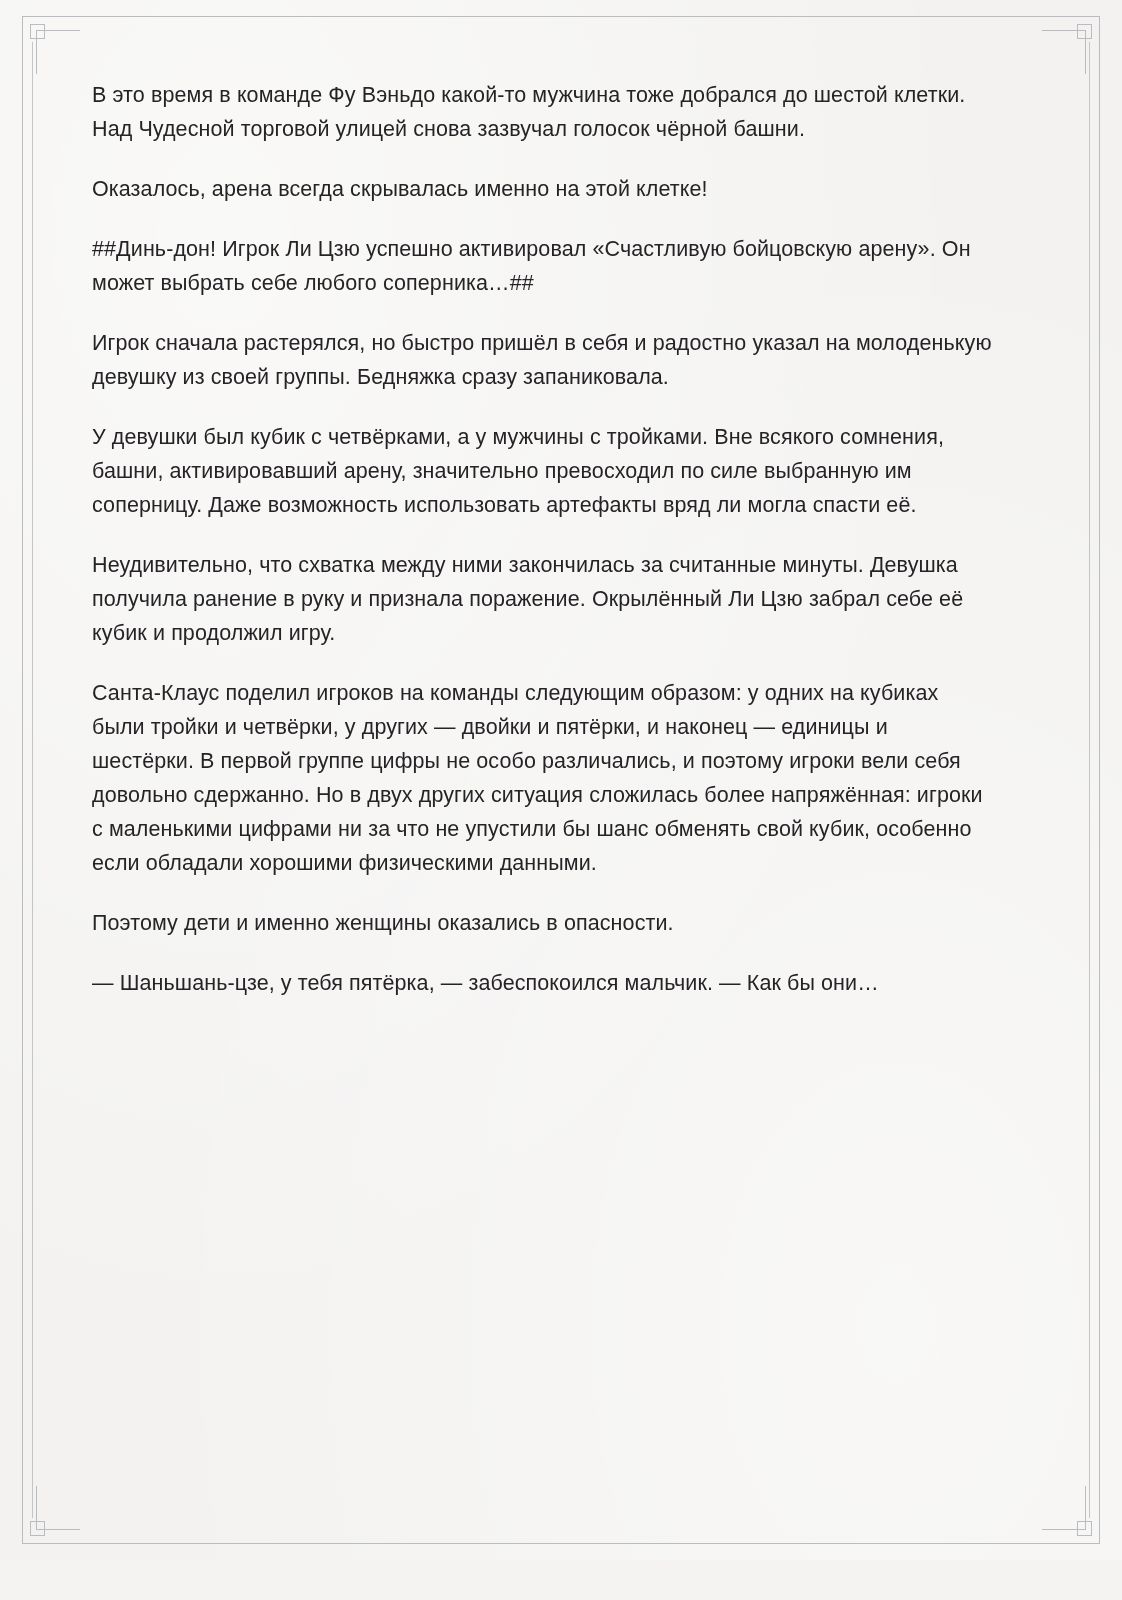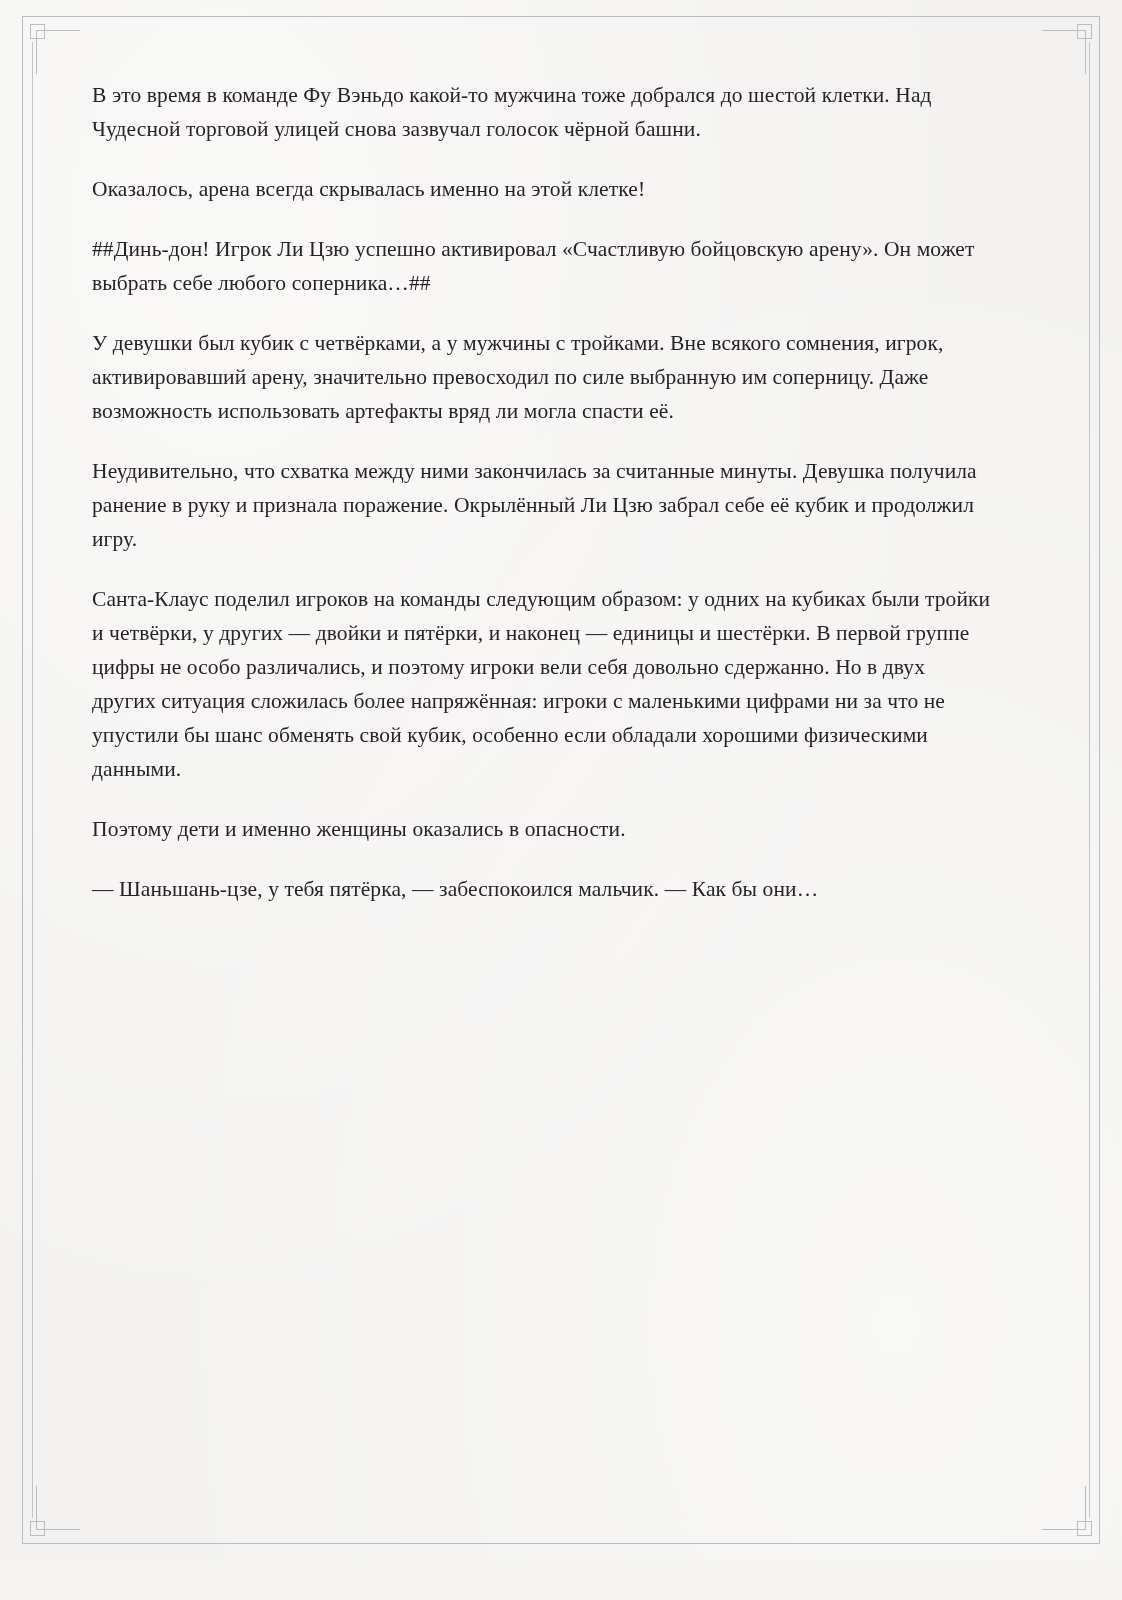--- a/index.html
+++ b/index.html
@@ -17,21 +17,20 @@
 
   .page {
     position: relative;
     width: 1122px;
     height: 1560px;
     box-sizing: border-box;
     background:
       radial-gradient(ellipse at 20% 15%, rgba(255,255,255,0.55), rgba(255,255,255,0) 60%),
       radial-gradient(ellipse at 80% 85%, rgba(255,255,255,0.45), rgba(255,255,255,0) 60%),
       #f3f2f0;
-    font-family: Liberation Serif, serif;
   }
 
   
   .frame-outline {
     position: absolute;
     left: 22px;
     top: 16px;
     right: 22px;
     bottom: 16px;
     border: 1px solid #b9bdc2;
@@ -138,20 +137,21 @@
   <div class="corner br">
     <span class="h"></span>
       <span class="v"></span>
       <span class="box"></span>
   </div>
 
   <div class="content">
     <p class="para">В это время в команде Фу Вэньдо какой-то мужчина тоже добрался до шестой клетки. Над Чудесной торговой улицей снова зазвучал голосок чёрной башни.</p>
     <p class="para">Оказалось, арена всегда скрывалась именно на этой клетке!</p>
     <p class="para">##Динь-дон! Игрок Ли Цзю успешно активировал «Счастливую бойцовскую арену». Он может выбрать себе любого соперника…##</p>
-    <p class="para">У девушки был кубик с четвёрками, а у мужчины с тройками. Вне всякого сомнения, игрок, активировавший арену, значительно превосходил по силе выбранную им соперницу. Даже возможность использовать артефакты вряд ли могла спасти её.</p>
+    <p class="para">Игрок сначала растерялся, но быстро пришёл в себя и радостно указал на молоденькую девушку из своей группы. Бедняжка сразу запаниковала.</p>
+    <p class="para">У девушки был кубик с четвёрками, а у мужчины с тройками. Вне всякого сомнения, башни, активировавший арену, значительно превосходил по силе выбранную им соперницу. Даже возможность использовать артефакты вряд ли могла спасти её.</p>
     <p class="para">Неудивительно, что схватка между ними закончилась за считанные минуты. Девушка получила ранение в руку и признала поражение. Окрылённый Ли Цзю забрал себе её кубик и продолжил игру.</p>
     <p class="para">Санта-Клаус поделил игроков на команды следующим образом: у одних на кубиках были тройки и четвёрки, у других — двойки и пятёрки, и наконец — единицы и шестёрки. В первой группе цифры не особо различались, и поэтому игроки вели себя довольно сдержанно. Но в двух других ситуация сложилась более напряжённая: игроки с маленькими цифрами ни за что не упустили бы шанс обменять свой кубик, особенно если обладали хорошими физическими данными.</p>
     <p class="para">Поэтому дети и именно женщины оказались в опасности.</p>
     <p class="para">— Шаньшань-цзе, у тебя пятёрка, — забеспокоился мальчик. — Как бы они…</p>
   </div>
 
 </div>
 
 </body></html>

